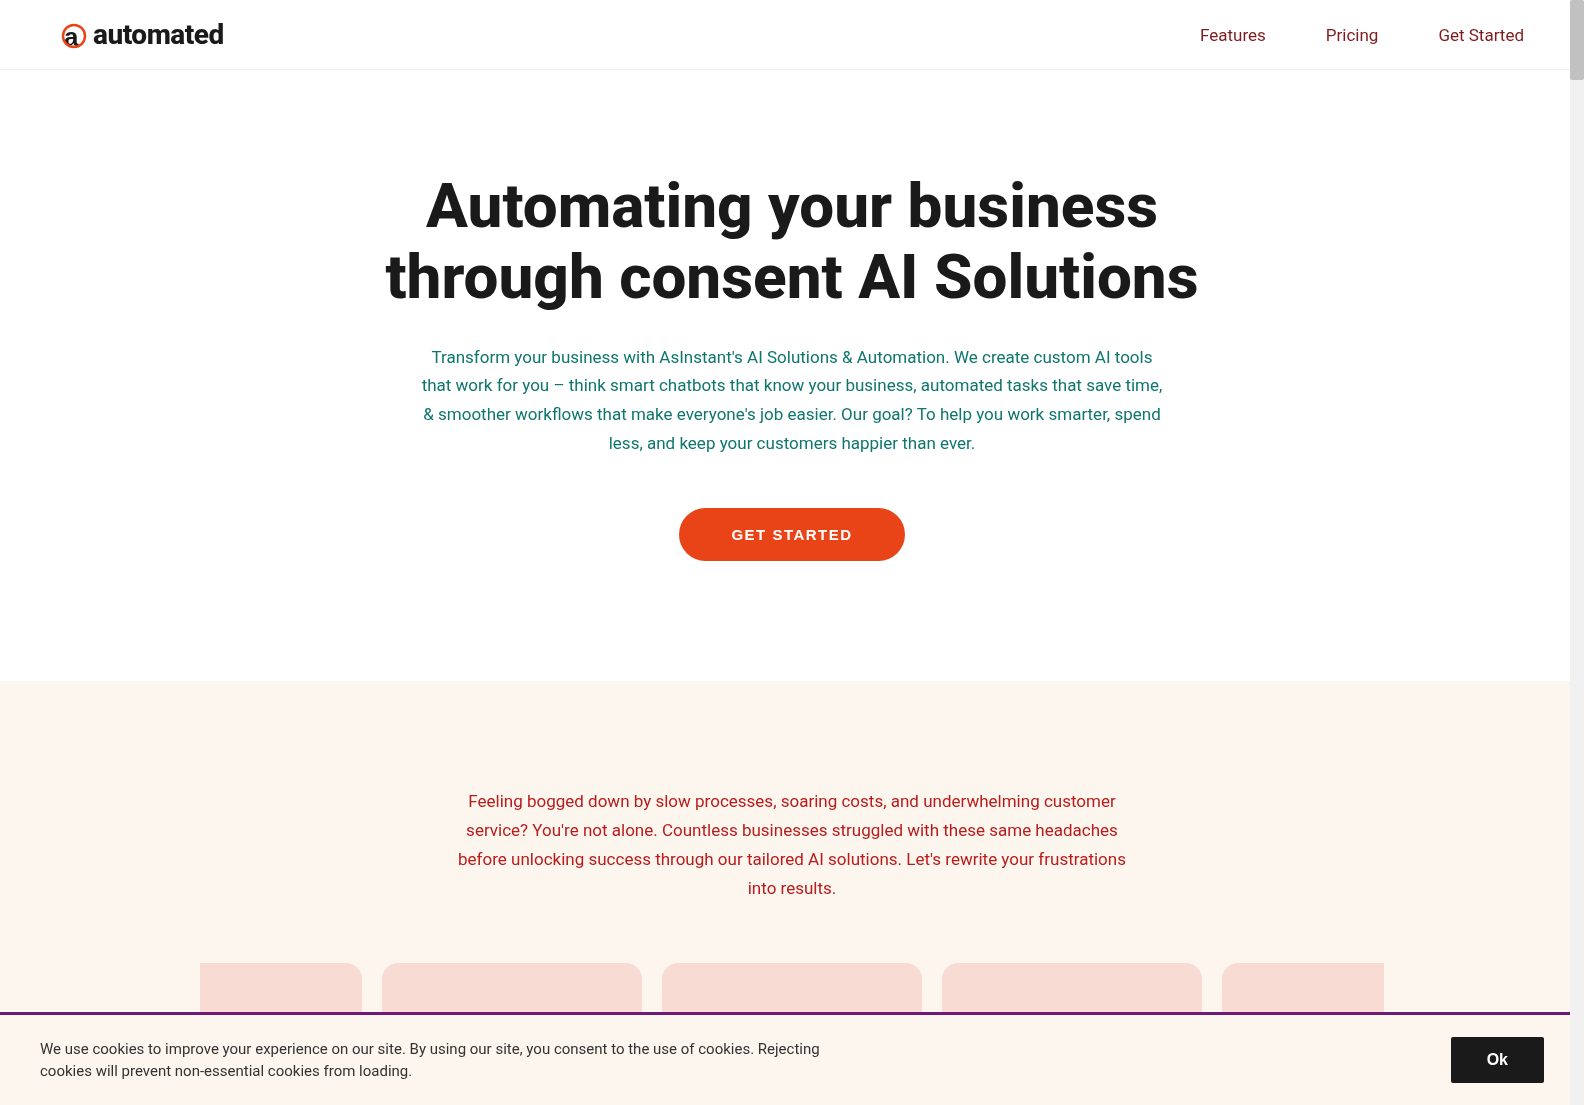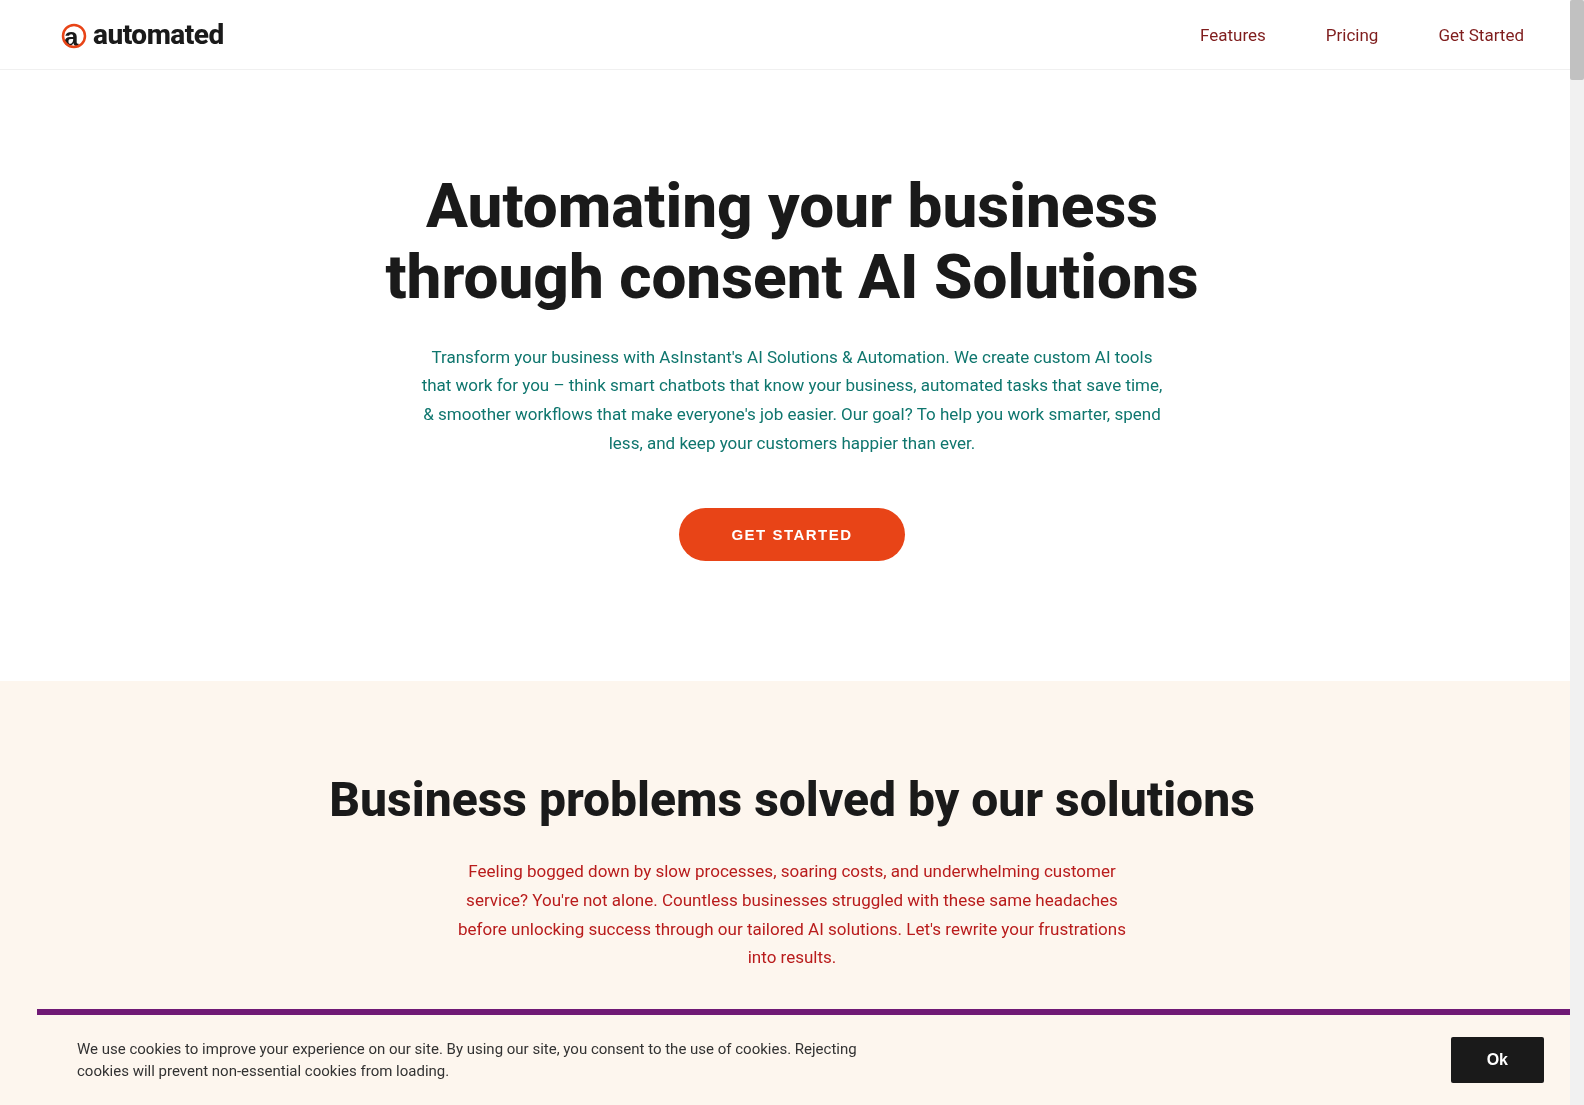--- a/index.html
+++ b/index.html
@@ -157,23 +157,22 @@
     .cookie-banner {
       position: fixed;
       bottom: 0;
       left: 0;
       right: 0;
       background: #fdf6ee;
       display: flex;
       align-items: center;
       justify-content: space-between;
       padding: 22px 40px;
-      border-top: 6px solid #701a75;
+      border-top: 3px solid #701a75;
       z-index: 999;
-      margin-left: 37px;
     }
 
     .cookie-text {
       font-size: 15px;
       color: #333;
       line-height: 1.5;
       max-width: 780px;
     }
 
     .cookie-ok-button {
@@ -218,21 +217,20 @@
   </ul>
 </nav>
 
 <section class="hero">
   <h1 class="hero-title">Automating your business through consent AI Solutions</h1>
   <p class="hero-subtitle">Transform your business with AsInstant's AI Solutions &amp; Automation. We create custom AI tools that work for you – think smart chatbots that know your business, automated tasks that save time, &amp; smoother workflows that make everyone's job easier. Our goal? To help you work smarter, spend less, and keep your customers happier than ever.</p>
   <button class="cta-button">GET STARTED</button>
 </section>
 
 <section class="problems-section">
-  <h2 class="problems-title">Business problems solved by our solutions</h2>
   <p class="problems-subtitle">Feeling bogged down by slow processes, soaring costs, and underwhelming customer service? You're not alone. Countless businesses struggled with these same headaches before unlocking success through our tailored AI solutions. Let's rewrite your frustrations into results.</p>
   <div class="cards-row">
     <div class="card-placeholder"></div>
     <div class="card-placeholder"></div>
     <div class="card-placeholder"></div>
     <div class="card-placeholder"></div>
     <div class="card-placeholder"></div>
   </div>
 </section>
 

